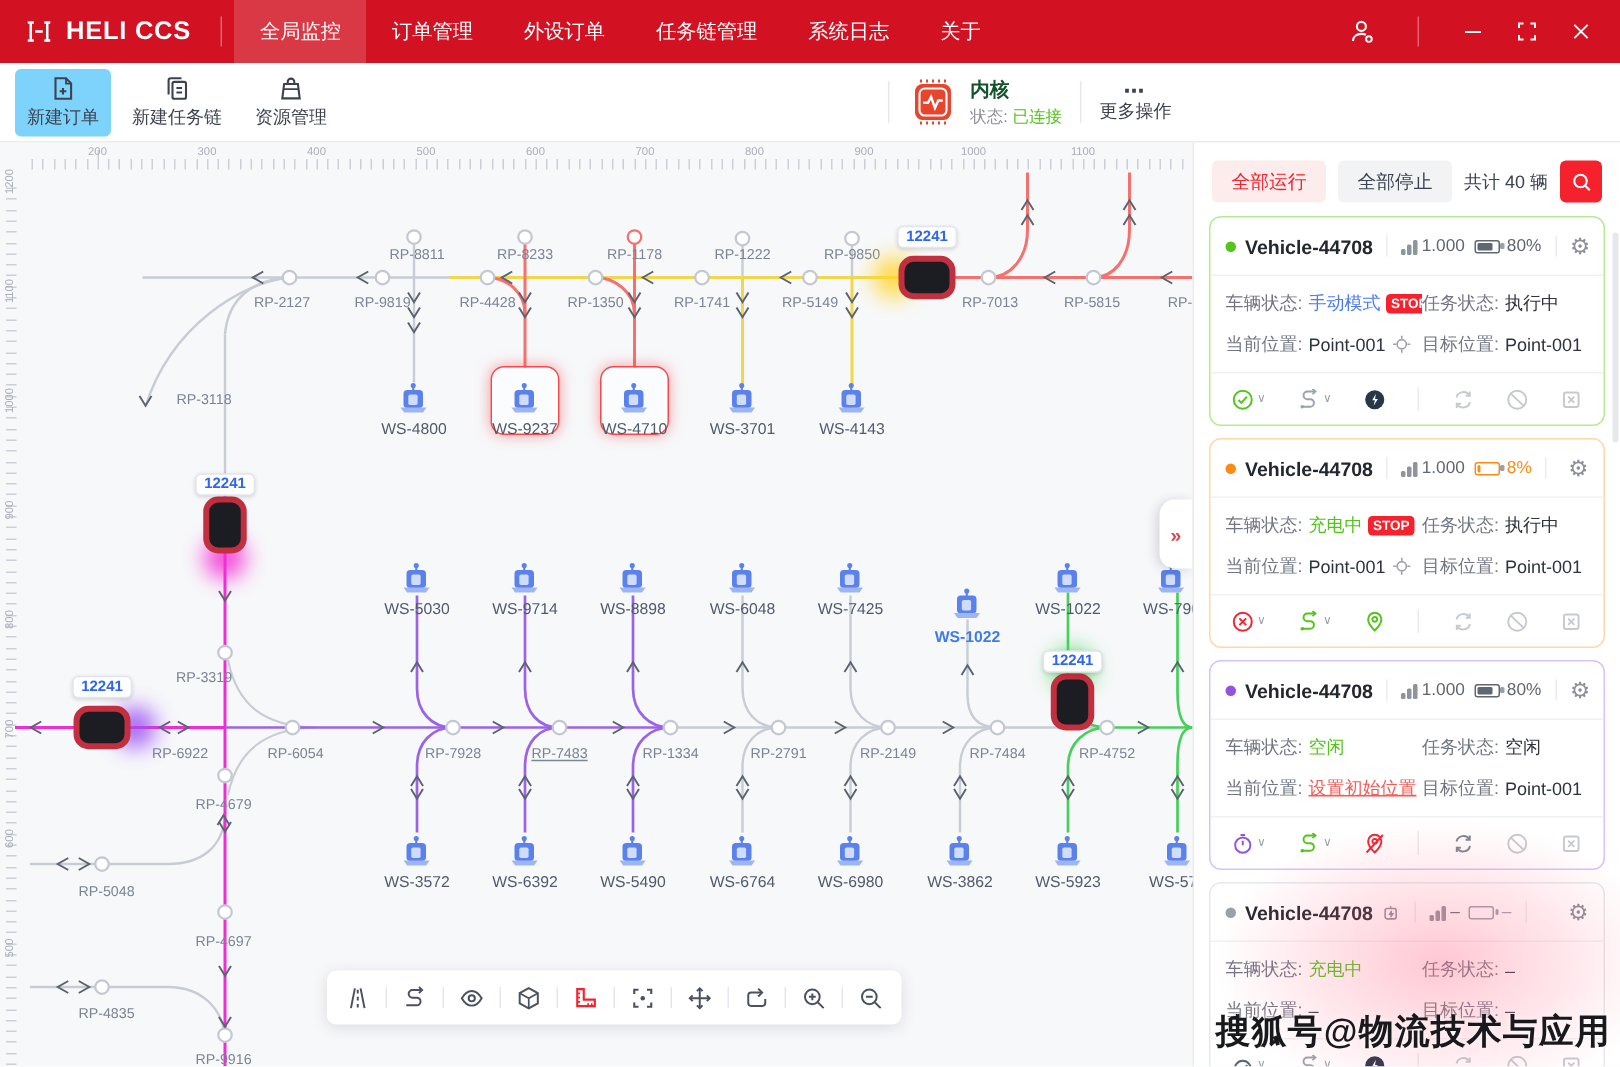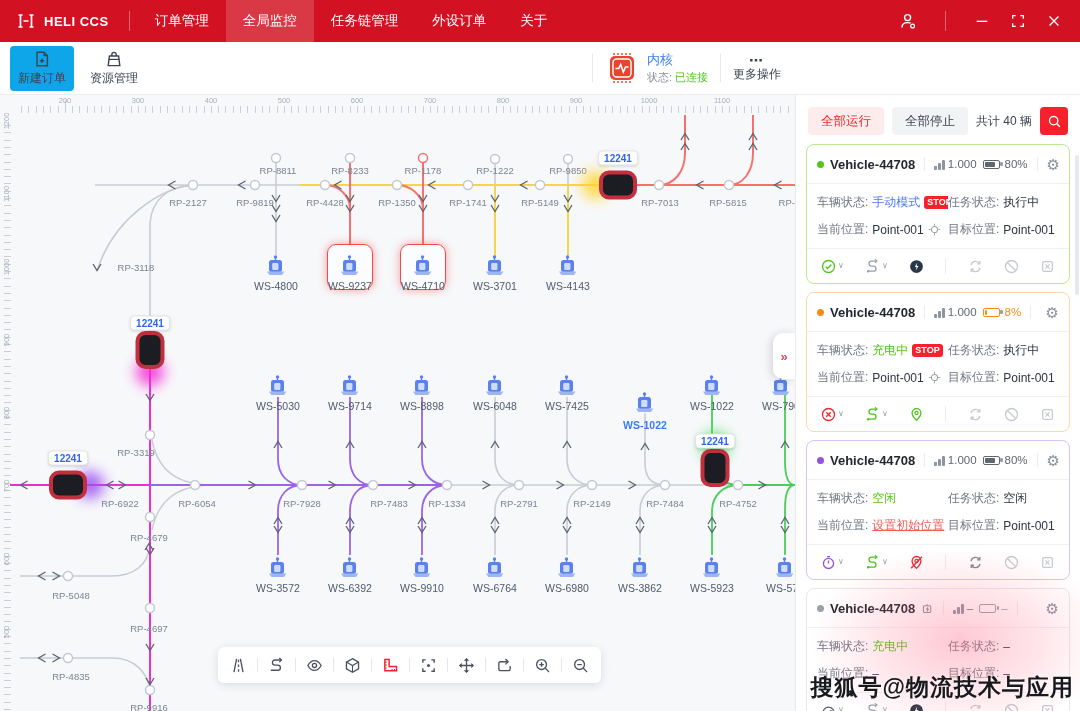--- a/index.html
+++ b/index.html
@@ -2,37 +2,37 @@
 <html><head>
 <meta charset="utf-8">
 <style>
 *{box-sizing:border-box;margin:0;padding:0}
 html,body{width:1080px;height:711px;overflow:hidden}
 body{font-family:"Liberation Sans","DejaVu Sans",sans-serif;background:#fff;position:relative;font-size:13px;color:#2d3440}
 svg{display:block}
 
 #nav{height:42px;background:#d21222;display:flex;align-items:center;color:#fff;position:relative;z-index:20}
 #brand{display:flex;align-items:center;gap:8px;padding:0 12px 0 16px}
-#brand b{font-size:13px;letter-spacing:.5px;white-space:nowrap}
+#brand b{font-size:17px;letter-spacing:.5px;white-space:nowrap}
 .nav-vdiv{width:1px;height:20px;background:rgba(255,255,255,.35);margin:0 8px}
 #nav-menu{display:flex;height:42px}
 .nav-item{padding:0 17px;line-height:42px;font-size:13.5px;cursor:pointer;white-space:nowrap}
 .nav-item.active{background:rgba(255,255,255,.16)}
 #win-ctrls{margin-left:auto;display:flex;align-items:center;gap:20px;padding-right:18px}
 #win-ctrls .wic{display:flex;align-items:center}
 
 #subbar{height:53px;display:flex;border-bottom:1px solid #ececf0;background:#fff;position:relative;z-index:15}
 #toolbar{width:795px;display:flex;align-items:center;padding-left:10px}
 .tb-btn{min-width:64px;height:45px;display:flex;flex-direction:column;align-items:center;justify-content:center;gap:2px;border-radius:4px;font-size:12px;color:#3c4350;margin-right:8px;padding:0 6px;cursor:pointer}
-.tb-btn.active{background:#0ea5e9}
+.tb-btn.active{background:#7dd3fc}
 #tb-right{margin-left:auto;display:flex;align-items:center;gap:12px;padding-right:14px}
 .vdiv{width:1px;height:28px;background:#e7e9ee}
 .kernel{display:flex;align-items:center;gap:8px}
 .k-txt{display:flex;flex-direction:column;gap:1px}
-.k-title{font-size:13px;font-weight:normal;color:#3b82f6}
+.k-title{font-size:13px;font-weight:bold;color:#14532d}
 .k-status{font-size:11px;color:#8a8f99}
 .k-status b{color:#52c41a;font-weight:normal}
 .more-btn{display:flex;flex-direction:column;align-items:center;gap:0;font-size:12px;color:#3c4350;cursor:pointer}
 .more-dots{font-weight:bold;letter-spacing:2px;line-height:12px;font-size:14px;color:#3c4350}
 #panel-tabs{flex:1;border-left:1px solid #e8eaee;display:flex;align-items:center;justify-content:space-between;padding:0 26px}
 .ptab{font-size:13.5px;color:#3c4350;position:relative;height:53px;line-height:53px;cursor:pointer;white-space:nowrap}
 .ptab.active{color:#f5222d;font-weight:bold}
 .ptab.active::after{content:"";position:absolute;left:50%;transform:translateX(-50%);bottom:7px;width:44px;height:3px;border-radius:2px;background:#f5222d}
 
 #main{display:flex;height:616px}
@@ -243,24 +243,25 @@
 
 <header id="nav">
   <div id="brand">
     <svg width="20" height="18" viewBox="0 0 18 18">
         <path d="M1.5,3 h4 M3.5,3 v12 M1.5,15 h4 M12.5,3 h4 M14.5,3 v12 M12.5,15 h4 M6.5,9 h5" fill="none" stroke="#fff" stroke-width="1.7"></path>
       </svg>
     <b>HELI CCS</b>
   </div>
   <div class="nav-vdiv"></div>
   <nav id="nav-menu">
+      <div class="nav-item active">全局监控</div>
       <div class="nav-item">订单管理</div>
-      <div class="nav-item active">全局监控</div>
+      <div class="nav-item">外设订单</div>
       <div class="nav-item">任务链管理</div>
-      <div class="nav-item">外设订单</div>
+      <div class="nav-item">系统日志</div>
       <div class="nav-item">关于</div>
     </nav>
   <div id="win-ctrls">
     <span class="wic">
         <svg width="18" height="18" style="color:#fff">
           <use href="#sym-user"></use>
         </svg>
       </span>
     <span class="nav-vdiv"></span>
     <span class="wic">
@@ -281,20 +282,26 @@
   </div>
 </header>
 
 <div id="subbar">
   <div id="toolbar">
     <div class="tb-btn active">
         <svg width="18" height="18" viewBox="0 0 18 18" style="color: rgb(60, 67, 80);">
           <use href="#sym-doc-plus"></use>
         </svg>
         <span>新建订单</span>
+      </div>
+      <div class="tb-btn">
+        <svg width="18" height="18" viewBox="0 0 18 18" style="color: rgb(60, 67, 80);">
+          <use href="#sym-doc-chain"></use>
+        </svg>
+        <span>新建任务链</span>
       </div>
       <div class="tb-btn">
         <svg width="18" height="18" viewBox="0 0 18 18" style="color: rgb(60, 67, 80);">
           <use href="#sym-toolbox"></use>
         </svg>
         <span>资源管理</span>
       </div>
       <div id="tb-right">
       <div class="vdiv"></div>
       <div class="kernel">
@@ -474,21 +481,21 @@
         <div class="rp" style="left: 468px; top: 107px;">RP-1741</div>
         <div class="rp" style="left: 540px; top: 107px;">RP-5149</div>
         <div class="rp" style="left: 660px; top: 107px;">RP-7013</div>
         <div class="rp" style="left: 728px; top: 107px;">RP-5815</div>
         <div class="rp" style="left: 792px; top: 107px;">RP-18</div>
         <div class="rp" style="left: 136px; top: 172px;">RP-3118</div>
         <div class="rp" style="left: 136px; top: 357px;">RP-3319</div>
         <div class="rp" style="left: 120px; top: 408px;">RP-6922</div>
         <div class="rp" style="left: 197px; top: 408px;">RP-6054</div>
         <div class="rp" style="left: 302px; top: 408px;">RP-7928</div>
-        <div class="rp" style="left: 389px; top: 408px;">RP-7483</div>
+        <div class="rp" style="left: 373px; top: 408px; text-decoration: underline;">RP-7483</div>
         <div class="rp" style="left: 447px; top: 408px;">RP-1334</div>
         <div class="rp" style="left: 519px; top: 408px;">RP-2791</div>
         <div class="rp" style="left: 592px; top: 408px; text-align: right;">RP-2149</div>
         <div class="rp" style="left: 665px; top: 408px;">RP-7484</div>
         <div class="rp" style="left: 738px; top: 408px;">RP-4752</div>
         <div class="rp" style="left: 149px; top: 442px;">RP-4679</div>
         <div class="rp" style="left: 71px; top: 500px;">RP-5048</div>
         <div class="rp" style="left: 149px; top: 533px;">RP-4697</div>
         <div class="rp" style="left: 71px; top: 581px;">RP-4835</div>
         <div class="rp" style="left: 149px; top: 612px;">RP-9916</div>
@@ -582,21 +589,21 @@
           <svg width="24" height="24" viewBox="0 0 24 24">
             <use href="#sym-station"></use>
           </svg>
         </div>
         <div class="ws" style="left: 350px; top: 493px;">WS-6392</div>
         <div class="st-ic" style="left: 422px; top: 472px;">
           <svg width="24" height="24" viewBox="0 0 24 24">
             <use href="#sym-station"></use>
           </svg>
         </div>
-        <div class="ws" style="left: 422px; top: 493px;">WS-9910</div>
+        <div class="ws" style="left: 422px; top: 493px;">WS-5490</div>
         <div class="st-ic" style="left: 495px; top: 472px;">
           <svg width="24" height="24" viewBox="0 0 24 24">
             <use href="#sym-station"></use>
           </svg>
         </div>
         <div class="ws" style="left: 495px; top: 493px;">WS-6764</div>
         <div class="st-ic" style="left: 567px; top: 472px;">
           <svg width="24" height="24" viewBox="0 0 24 24">
             <use href="#sym-station"></use>
           </svg>

